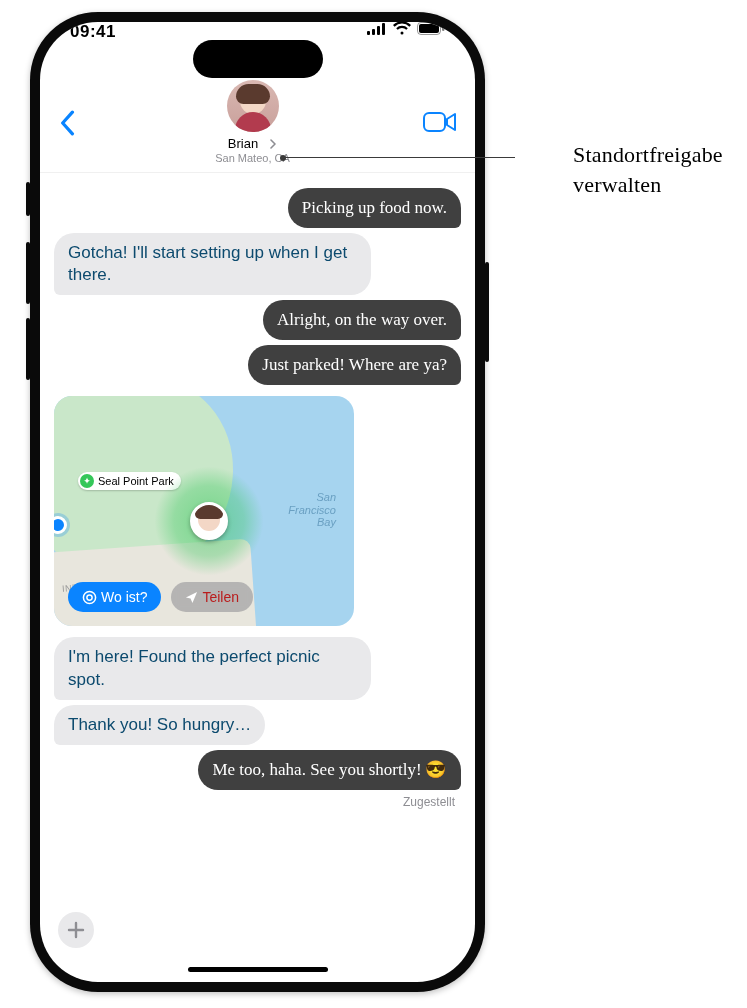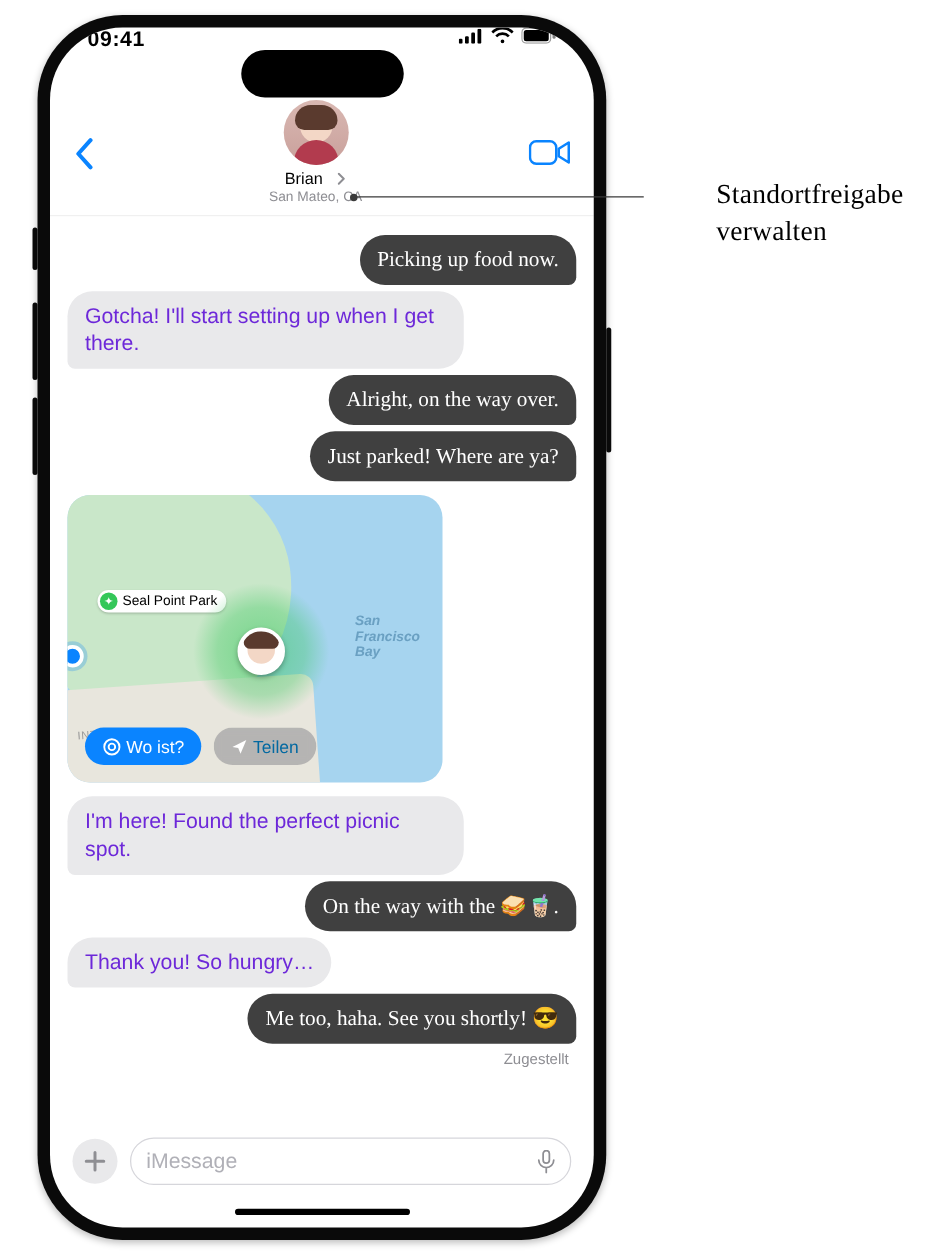--- a/index.html
+++ b/index.html
@@ -114,21 +114,21 @@
   .row.me { justify-content:flex-end; }
   .row.them { justify-content:flex-start; }
   .bubble {
     max-width: 78%;
     padding: 9px 14px;
     border-radius: 20px;
     font-size: 17px;
     line-height: 1.3;
   }
   .me .bubble { background:#404040; color:#fff; border-bottom-right-radius:6px;font-family:Liberation Serif, serif; }
-  .them .bubble { background:#e9e9eb; color:#6d28d9; border-bottom-left-radius:6px; }
+  .them .bubble { background:#e9e9eb; color:#0c4a6e; border-bottom-left-radius:6px; }
   .receipt { text-align:right; font-size:12px; color:#8e8e93; margin:2px 6px 0 0; }
   
   .map-card {
     width: 300px;
     height: 230px;
     border-radius: 18px;
     overflow: hidden;
     position: relative;
     margin: 6px 0;
     background:#a6d4ef;
@@ -143,21 +143,21 @@
   .land2 {
     position:absolute; left:-20px; bottom:-30px;
     width:220px; height:110px;
     background:#e8e6dd;
     transform: rotate(-4deg);
     border-radius:10px;
   }
   .water-label{
     position:absolute; right:18px; top:95px;
     font-size:11px; font-style:italic; color:#6aa0c2;
-    line-height:1.1; text-align:left;font-weight:bold;
+    line-height:1.1; text-align:right;
   }
   .road-label{
     position:absolute; left:8px; bottom:34px;
     font-size:9px; color:#9a9a9a; letter-spacing:.5px;
     transform: rotate(-4deg);
   }
   .poi {
     position:absolute; left:24px; top:76px;
     display:flex; align-items:center; gap:4px;
     font-size:11px; background:#fff; border-radius:11px;
@@ -192,21 +192,21 @@
   }
   .map-btns{
     position:absolute; bottom:14px; left:14px; display:flex; gap:10px;
   }
   .pill{
     display:flex; align-items:center; gap:4px;
     padding:7px 14px; border-radius:18px;
     font-size:14px; font-weight:500;
   }
   .pill.blue{ background:#0a84ff; color:#fff; }
-  .pill.gray{ background:rgba(120,120,128,.45); color:#0369a1; backdrop-filter: blur(4px);}
+  .pill.gray{ background:rgba(120,120,128,.45); color:#b91c1c; backdrop-filter: blur(4px);}
   
   .inputbar{
     position:absolute; bottom:34px; left:0; right:0;
     display:flex; align-items:center; gap:10px;
     padding:0 18px;
   }
   .plus{
     width:36px; height:36px; border-radius:50%;
     background:#e9e9eb; color:#8e8e93;
     display:flex; align-items:center; justify-content:center;
@@ -352,47 +352,35 @@
                   </svg>
                 <span>Teilen</span>
               </div>
             </div>
           </div>
         </div>
 
         <div class="row them">
             <div class="bubble">I'm here! Found the perfect picnic spot.</div>
           </div>
-        <div class="row me">
-            <div class="bubble">On the way with the 🥪🧋.</div>
-          </div>
         <div class="row them">
             <div class="bubble">Thank you! So hungry…</div>
           </div>
         <div class="row me">
             <div class="bubble">Me too, haha. See you shortly! 😎</div>
           </div>
         <div class="receipt">Zugestellt</div>
       </div>
 
       <div class="inputbar">
         <div class="plus">
           <svg width="18" height="18" viewBox="0 0 18 18">
               <path d="M9 2v14M2 9h14" stroke="#8e8e93" stroke-width="2.4" stroke-linecap="round"></path>
             </svg>
         </div>
-        <div class="textfield">
-          <span>iMessage</span>
-          <span>
-            <svg width="14" height="19" viewBox="0 0 14 19">
-                <rect x="4.5" y="0.5" width="5" height="10" rx="2.5" fill="none" stroke="#8e8e93" stroke-width="1.4"></rect>
-                <path d="M1 8a6 6 0 0012 0M7 14v4" fill="none" stroke="#8e8e93" stroke-width="1.4" stroke-linecap="round"></path>
-              </svg>
-          </span>
-        </div>
       </div>
 
       <div class="home-ind"></div>
     </div>
   </div>
 
   <div class="callout-line"></div>
   <div class="callout-text" style="white-space:pre-line;">Standortfreigabe verwalten</div>
 
 </div>

